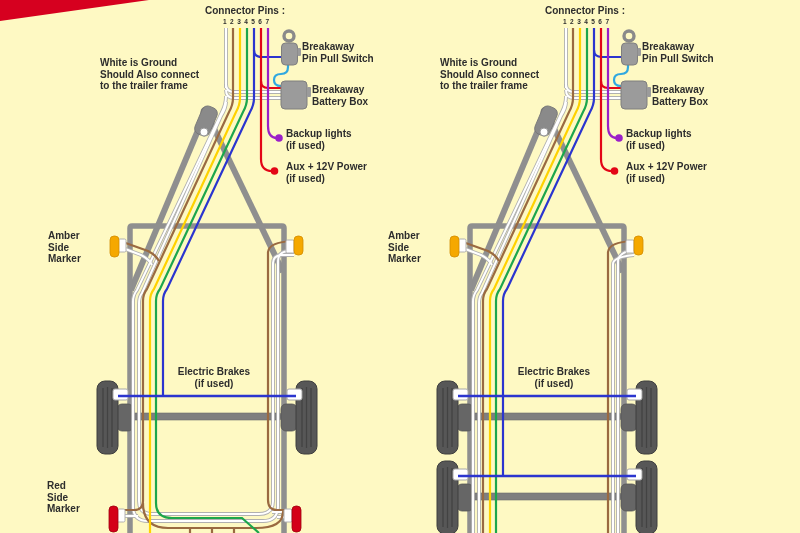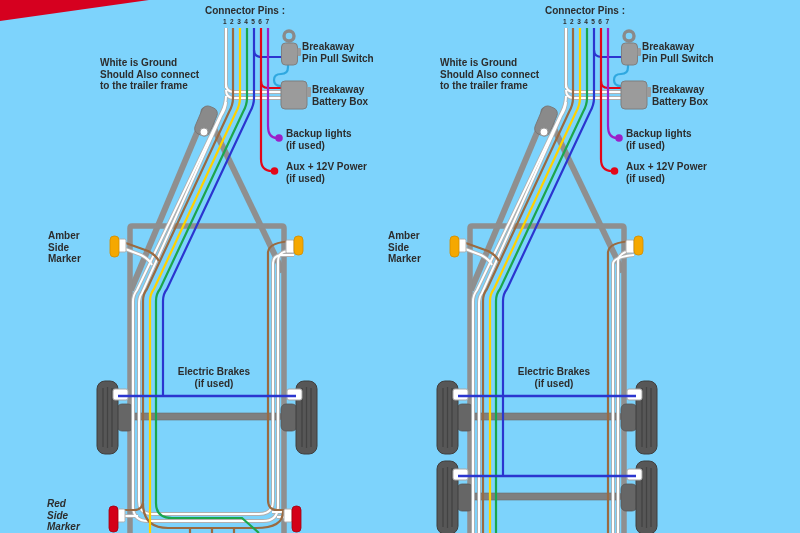--- a/index.html
+++ b/index.html
@@ -1,16 +1,16 @@
 <!DOCTYPE html>
 <html><head>
 <meta charset="utf-8">
 <style>
   html,body{margin:0;padding:0;background:#fff;}
-  .stage{position:relative;width:800px;height:533px;background:#7dd3fc;overflow:hidden;
+  .stage{position:relative;width:800px;height:533px;background:#fef9c3;overflow:hidden;
          font-family:"Liberation Sans",sans-serif;}
   .stage svg.scene{position:absolute;left:0;top:0;display:block;}
   .lbl{position:absolute;font:700 10px/11.5px "Liberation Sans",sans-serif;color:#2d2d2d;
        white-space:nowrap;}
   .lbl span{display:block;}
   .center{text-align:center;}
   .right{}
   .pins-row{position:absolute;display:flex;justify-content:space-between;
             font:700 6.5px/8px "Liberation Sans",sans-serif;color:#2d2d2d;width:46px;}
   .ribbon{position:absolute;left:0;top:0;}
@@ -294,21 +294,21 @@
   </div>
   <div class="lbl right" style="left:48px;top:230px;width:60px;">
     <span>Amber</span>
     <span>Side</span>
     <span>Marker</span>
   </div>
   <div class="lbl center" style="left:134px;top:366px;width:160px;">
     <span>Electric Brakes</span>
     <span>(if used)</span>
   </div>
-  <div class="lbl right" style="left:47px;top:498px;width:60px;font-style:italic;">
+  <div class="lbl right" style="left:47px;top:480px;width:60px;">
     <span>Red</span>
     <span>Side</span>
     <span>Marker</span>
   </div>
 
   <div class="lbl center" style="left:525px;top:5px;width:120px;">Connector Pins :</div>
   <div class="pins-row" style="left:563px;top:18px;">
     <span>1</span>
     <span>2</span>
     <span>3</span>

